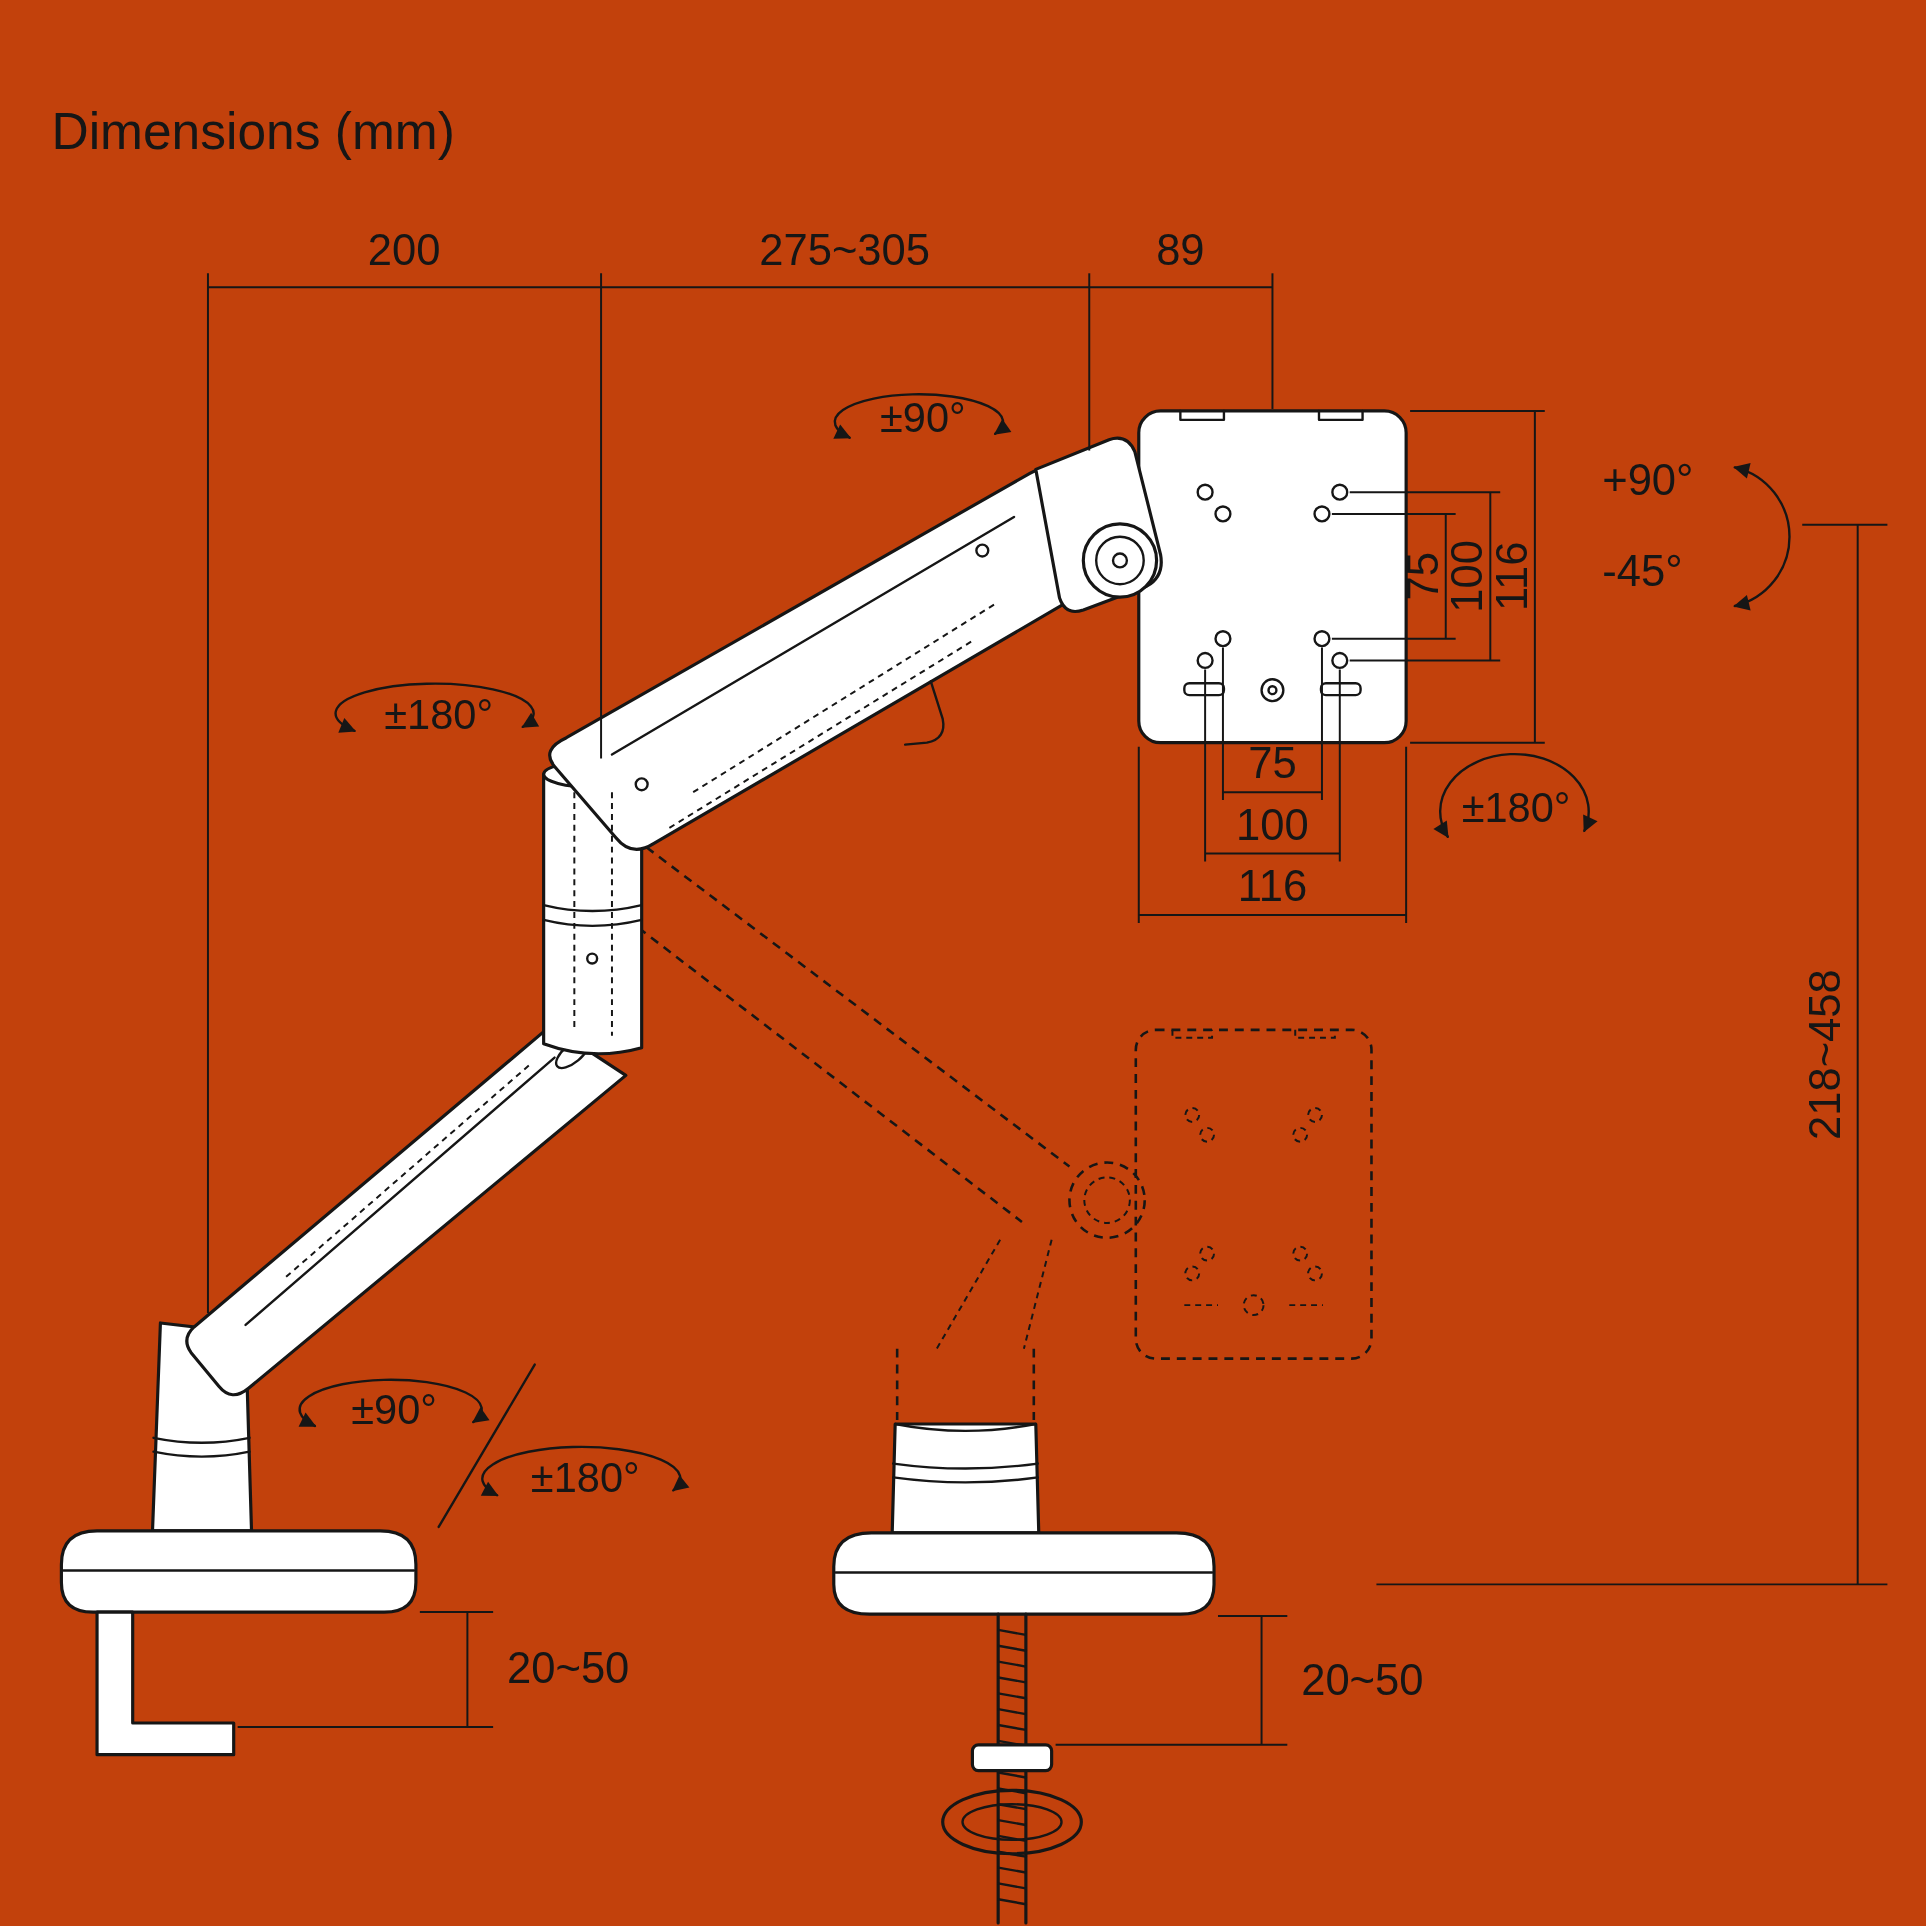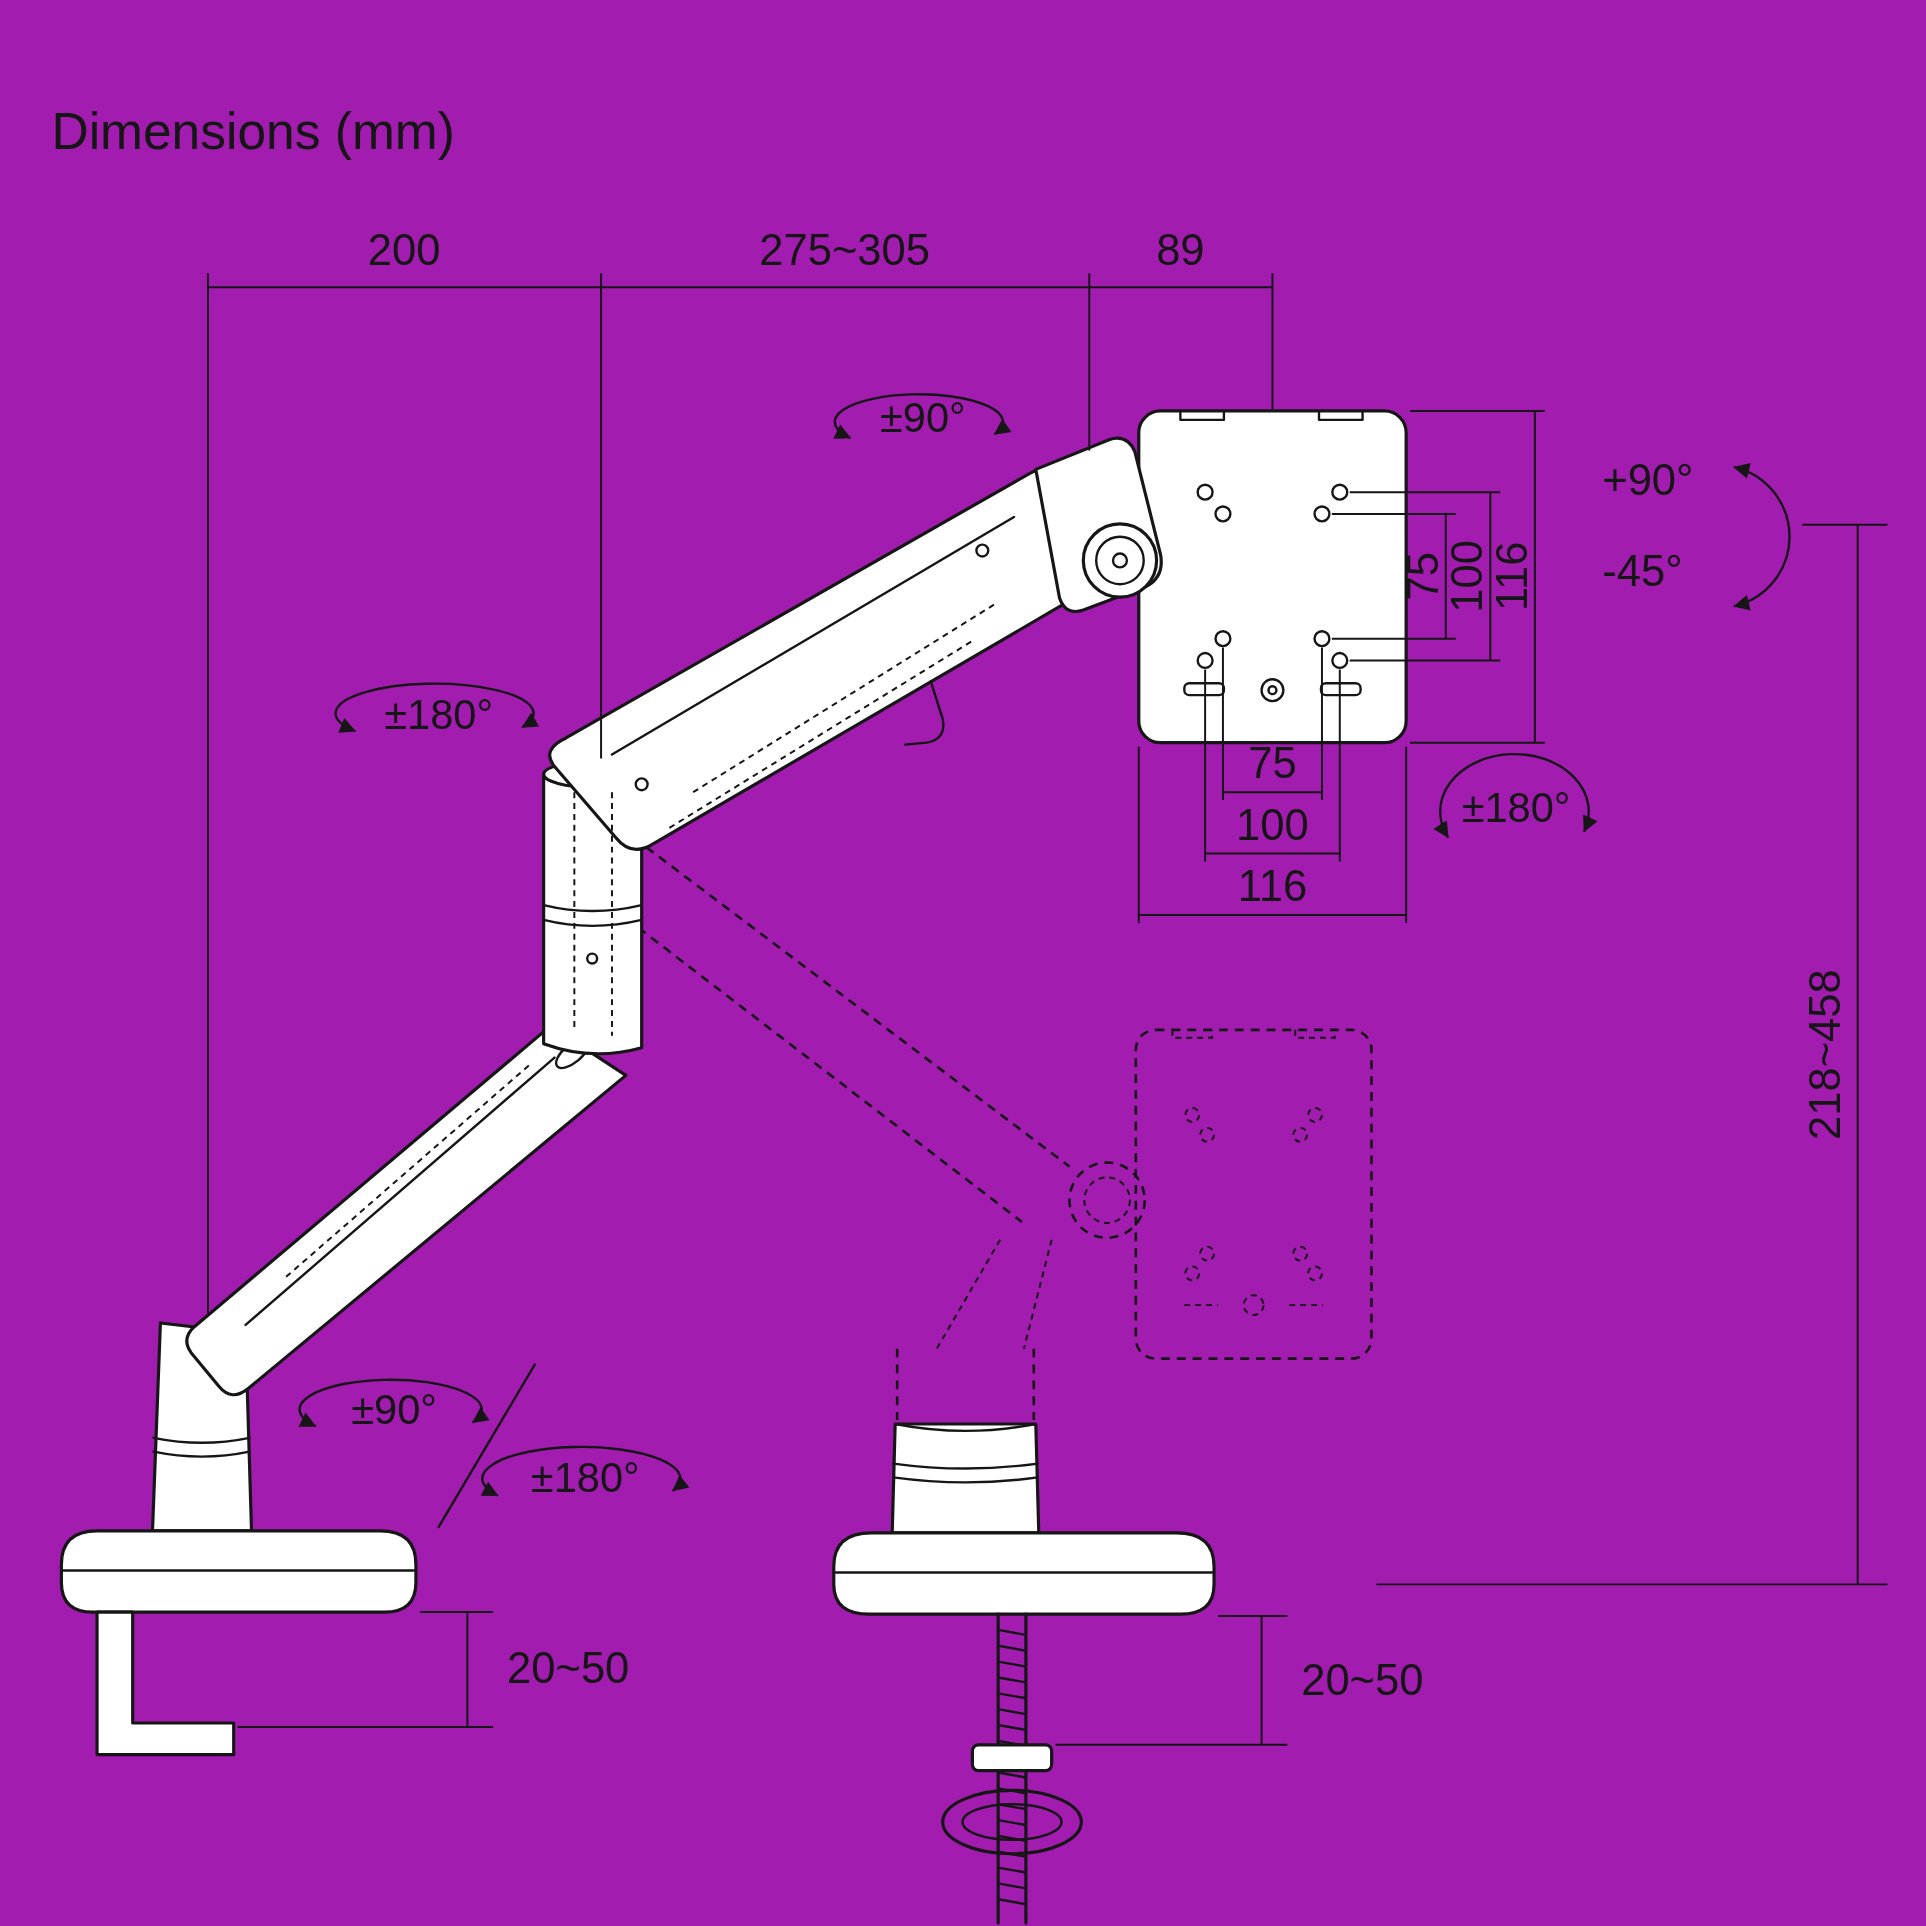--- a/index.html
+++ b/index.html
@@ -1,16 +1,16 @@
 <!DOCTYPE html>
 <html><head>
 <meta charset="utf-8">
 <style>
   html,body{margin:0;padding:0;background:#ffffff;}
-  #stage{position:relative;width:1927px;height:1927px;background:#a21caf;overflow:hidden;}
+  #stage{position:relative;width:1927px;height:1927px;background:#c2410c;overflow:hidden;}
   svg{display:block;}
   .ln  {stroke:#161616;stroke-width:2;fill:none;}
   .art {stroke:#161616;stroke-width:3.2;fill:none;stroke-linecap:round;stroke-linejoin:round;}
   .artf{stroke:#161616;stroke-width:3.2;fill:#ffffff;stroke-linejoin:round;}
   .art2{stroke:#161616;stroke-width:2.4;fill:none;stroke-linecap:round;stroke-linejoin:round;}
   .dsh {stroke:#161616;stroke-width:2.6;fill:none;stroke-dasharray:9 7;stroke-linejoin:round;}
   .dsh2{stroke:#161616;stroke-width:2;fill:none;stroke-dasharray:6 5;}
   .txt {font-family:"Liberation Sans",sans-serif;font-size:44px;fill:#161616;}
   .title{font-size:52px;}
   .rot {font-size:42px;}

